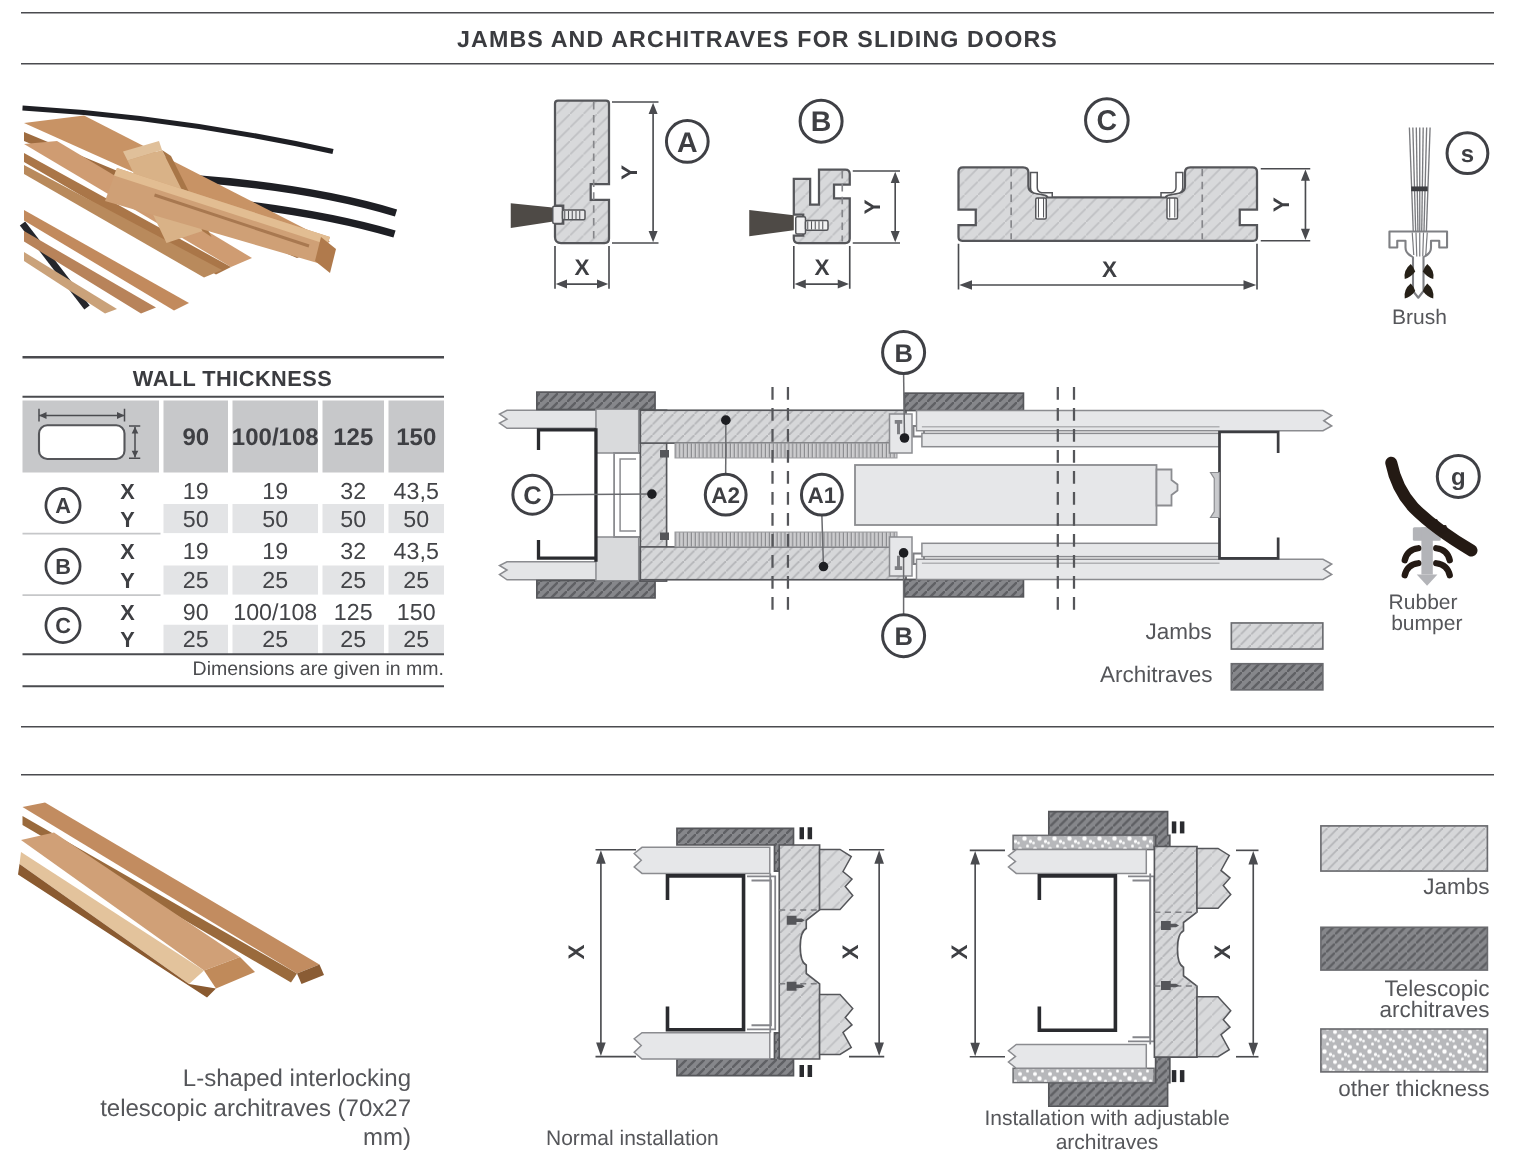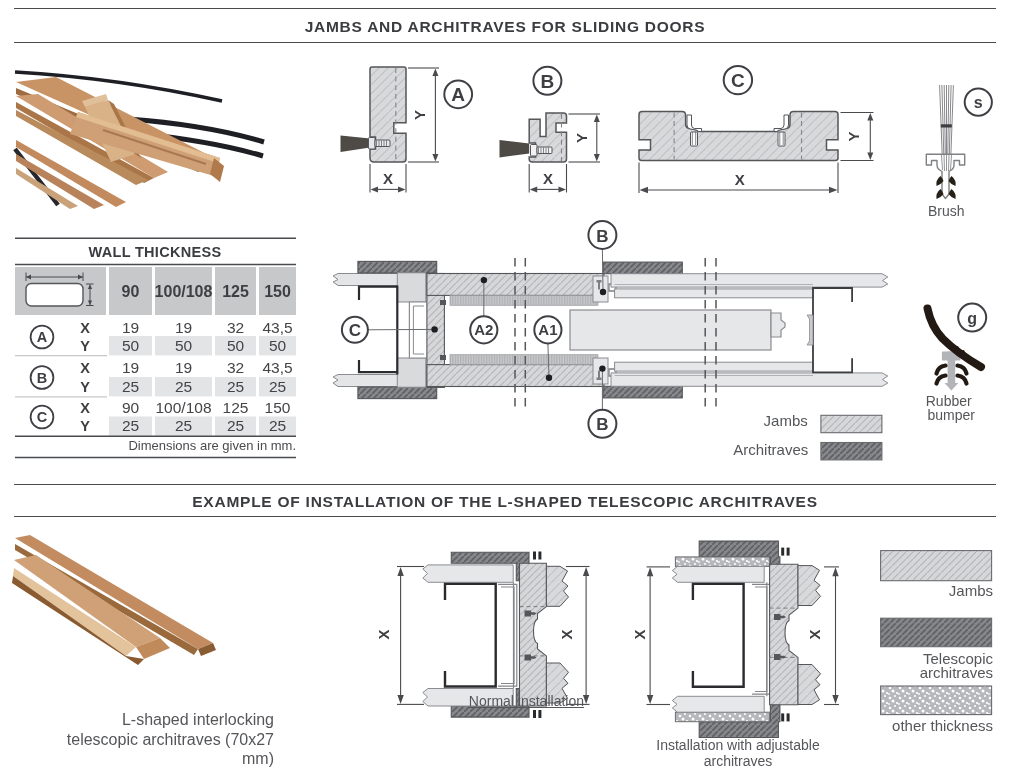--- a/index.html
+++ b/index.html
@@ -402,21 +402,20 @@
 
     <path d="M22.5,13.5 Q26,31 37.5,43.5 Q51.5,57.5 76,72" fill="none" stroke="#241a14" stroke-width="8" stroke-linecap="round"></path>
     <path d="M34,41 l3,2 1,4 3,-2 2,4 4,-1 2,4 4,-1 2,4 4,0 2,4 -3,2 -8,-3 -8,-6 -7,-8 Z" fill="#241a14" opacity=".9"></path>
     <circle cx="67.2" cy="22.6" r="14" fill="#fff" stroke="#3f4045" stroke-width="2"></circle>
     <text x="67.2" y="28.6" text-anchor="middle" font-size="16" font-weight="bold" fill="#3e3f43">g</text>
     <text x="43.7" y="111.3" text-anchor="middle" font-size="14" fill="#55565a">Rubber</text>
     <text x="46.2" y="124.7" text-anchor="middle" font-size="14" fill="#55565a">bumper</text>
   </svg>
 
   <div class="rule" style="top:484px"></div>
-  <div class="title" style="top:493px">EXAMPLE OF INSTALLATION OF THE L-SHAPED TELESCOPIC ARCHITRAVES</div>
   <div class="rule" style="top:516px"></div>
 
   <svg id="photo2" style="left:8px;top:528px" width="230" height="160" viewBox="0 0 230 160">
 
     <polygon points="7,10 22,7 205,115 190,121" fill="#c28c60"></polygon>
     <polygon points="7,16 190,121 186,127 7,22" fill="#9a6a3c"></polygon>
     <polygon points="190,121 205,115 208,122 193,128" fill="#8a5c34"></polygon>
 
     <polygon points="6,32 28,27 152,110 128,119" fill="#d0a077"></polygon>
     <polygon points="6,40 128,119 118,128 5,48" fill="#e3c39c"></polygon>
@@ -472,21 +471,21 @@
       <line x1="186" y1="28.5" x2="209.5" y2="28.5"></line>
         <line x1="186" y1="166.4" x2="209.5" y2="166.4"></line>
     </g>
     <g fill="#4a4b4f">
       <path d="M20.6,28.9 l-3.2,9 h6.4 Z M20.6,166 l-3.2,-9 h6.4 Z"></path>
       <path d="M206.1,28.9 l-3.2,9 h6.4 Z M206.1,166 l-3.2,-9 h6.4 Z"></path>
     </g>
     <text x="9.5" y="96.6" text-anchor="middle" font-size="15" font-weight="bold" fill="#3e3f43" transform="rotate(-90 9.5 96.6)">X</text>
     <text x="191.8" y="96.6" text-anchor="middle" font-size="15" font-weight="bold" fill="#3e3f43" transform="rotate(-90 191.8 96.6)">X</text>
   </svg>
-  <div class="cap" style="left:364px;top:693px;width:220px;text-align:right;line-height:16px;text-decoration:underline;">Normal installation</div>
+  <div class="cap" style="left:364px;top:750px;width:220px;text-align:left;line-height:16px;">Normal installation</div>
   <svg id="inst2" style="left:628px;top:533px" width="220" height="210" viewBox="0 0 220 210">
 
     <path d="M71.2,8.1 H150.4 V23.9 H151.9 V45.5 H142.4 V23.9 H71.2 Z" fill="url(#dh)" stroke="#55565a" stroke-width="1.1"></path>
     <path d="M71.2,204.5 H150.4 V188.7 H151.9 V157.5 H142.4 V188.7 H71.2 Z" fill="url(#dh)" stroke="#55565a" stroke-width="1.1"></path>
 
     <rect x="47.4" y="23.9" width="94" height="9.5" fill="url(#sp)" stroke="#6a6b6f" stroke-width="1"></rect>
     <rect x="47.4" y="179.2" width="94" height="9.5" fill="url(#sp)" stroke="#6a6b6f" stroke-width="1"></rect>
 
     <path d="M49.5,33.4 H136.2 V49.3 H49.5 L44.3,45 L49,41.3 L44.3,37.5 Z" fill="#e6e7e9" stroke="#8b8c90" stroke-width="1"></path>
     <path d="M49.5,163.3 H136.2 V179.2 H49.5 L44.3,175 L49,171.3 L44.3,167.5 Z" fill="#e6e7e9" stroke="#8b8c90" stroke-width="1"></path>

